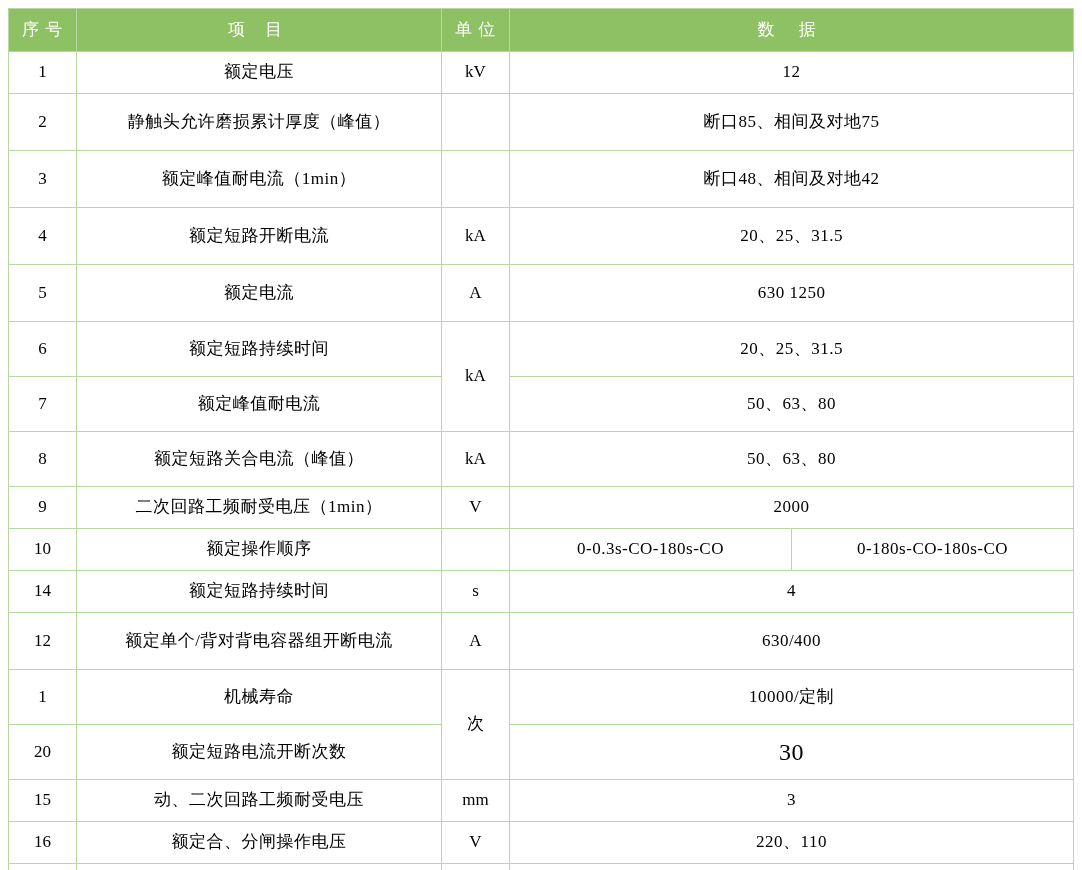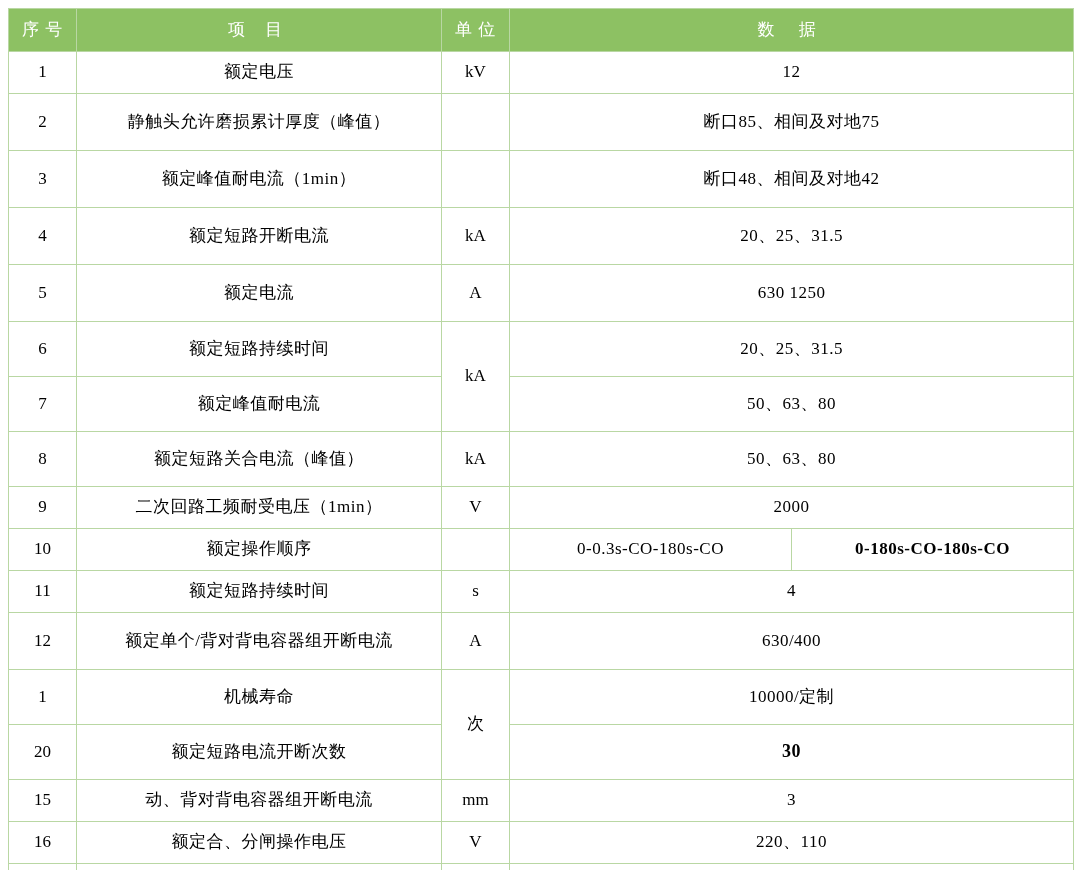--- a/index.html
+++ b/index.html
@@ -49,21 +49,21 @@
   .col-data { width: auto; }
 
   tbody td { height: 37px; }
   tbody tr.tall td { height: 52px; }
   tbody tr.tall2 td { height: 50px; }
 
   td.no { font-size: 17px; }
   td.item { font-size: 18px; letter-spacing: 0.5px; }
   td.unit { font-size: 16px; }
   td.data { font-size: 17px; letter-spacing: 0.5px; }
-  td.data.bold { font-weight: bold; font-size: 18px; }
+  td.data.bold { font-weight: normal; font-size: 24px; }
   td.split-left, td.split-right { font-size: 16px; }
   .hdr-spaced { letter-spacing: 8px; }
   .hdr-spaced2 { letter-spacing: 10px; }
 </style>
 </head>
 <body>
 
 <div class="sheet">
   <table class="spec">
     <colgroup>
@@ -146,29 +146,29 @@
 
       <tr>
         <td class="no">10</td>
         <td class="item">额定操作顺序</td>
         <td class="unit"></td>
         <td class="data" style="padding:0;">
           <table style="width:100%;border-collapse:collapse;">
             <tbody>
                 <tr>
               <td class="split-left" style="border:none;border-right:1px solid #b9d7a3;width:50%;">0-0.3s-CO-180s-CO</td>
-              <td class="split-right" style="border:none;width:50%;font-weight:bold;">0-180s-CO-180s-CO</td>
+              <td class="split-right" style="border:none;width:50%;">0-180s-CO-180s-CO</td>
             </tr>
           </tbody>
             </table>
         </td>
       </tr>
 
       <tr>
-        <td class="no">11</td>
+        <td class="no">14</td>
         <td class="item">额定短路持续时间</td>
         <td class="unit">s</td>
         <td class="data">4</td>
       </tr>
 
       <tr class="tall">
         <td class="no">12</td>
         <td class="item">额定单个/背对背电容器组开断电流</td>
         <td class="unit">A</td>
         <td class="data">630/400</td>
@@ -182,21 +182,21 @@
       </tr>
 
       <tr class="tall2">
         <td class="no">20</td>
         <td class="item">额定短路电流开断次数</td>
         <td class="data bold">30</td>
       </tr>
 
       <tr>
         <td class="no">15</td>
-        <td class="item">动、背对背电容器组开断电流</td>
+        <td class="item">动、二次回路工频耐受电压</td>
         <td class="unit">mm</td>
         <td class="data">3</td>
       </tr>
 
       <tr>
         <td class="no">16</td>
         <td class="item">额定合、分闸操作电压</td>
         <td class="unit">V</td>
         <td class="data">220、110</td>
       </tr>

